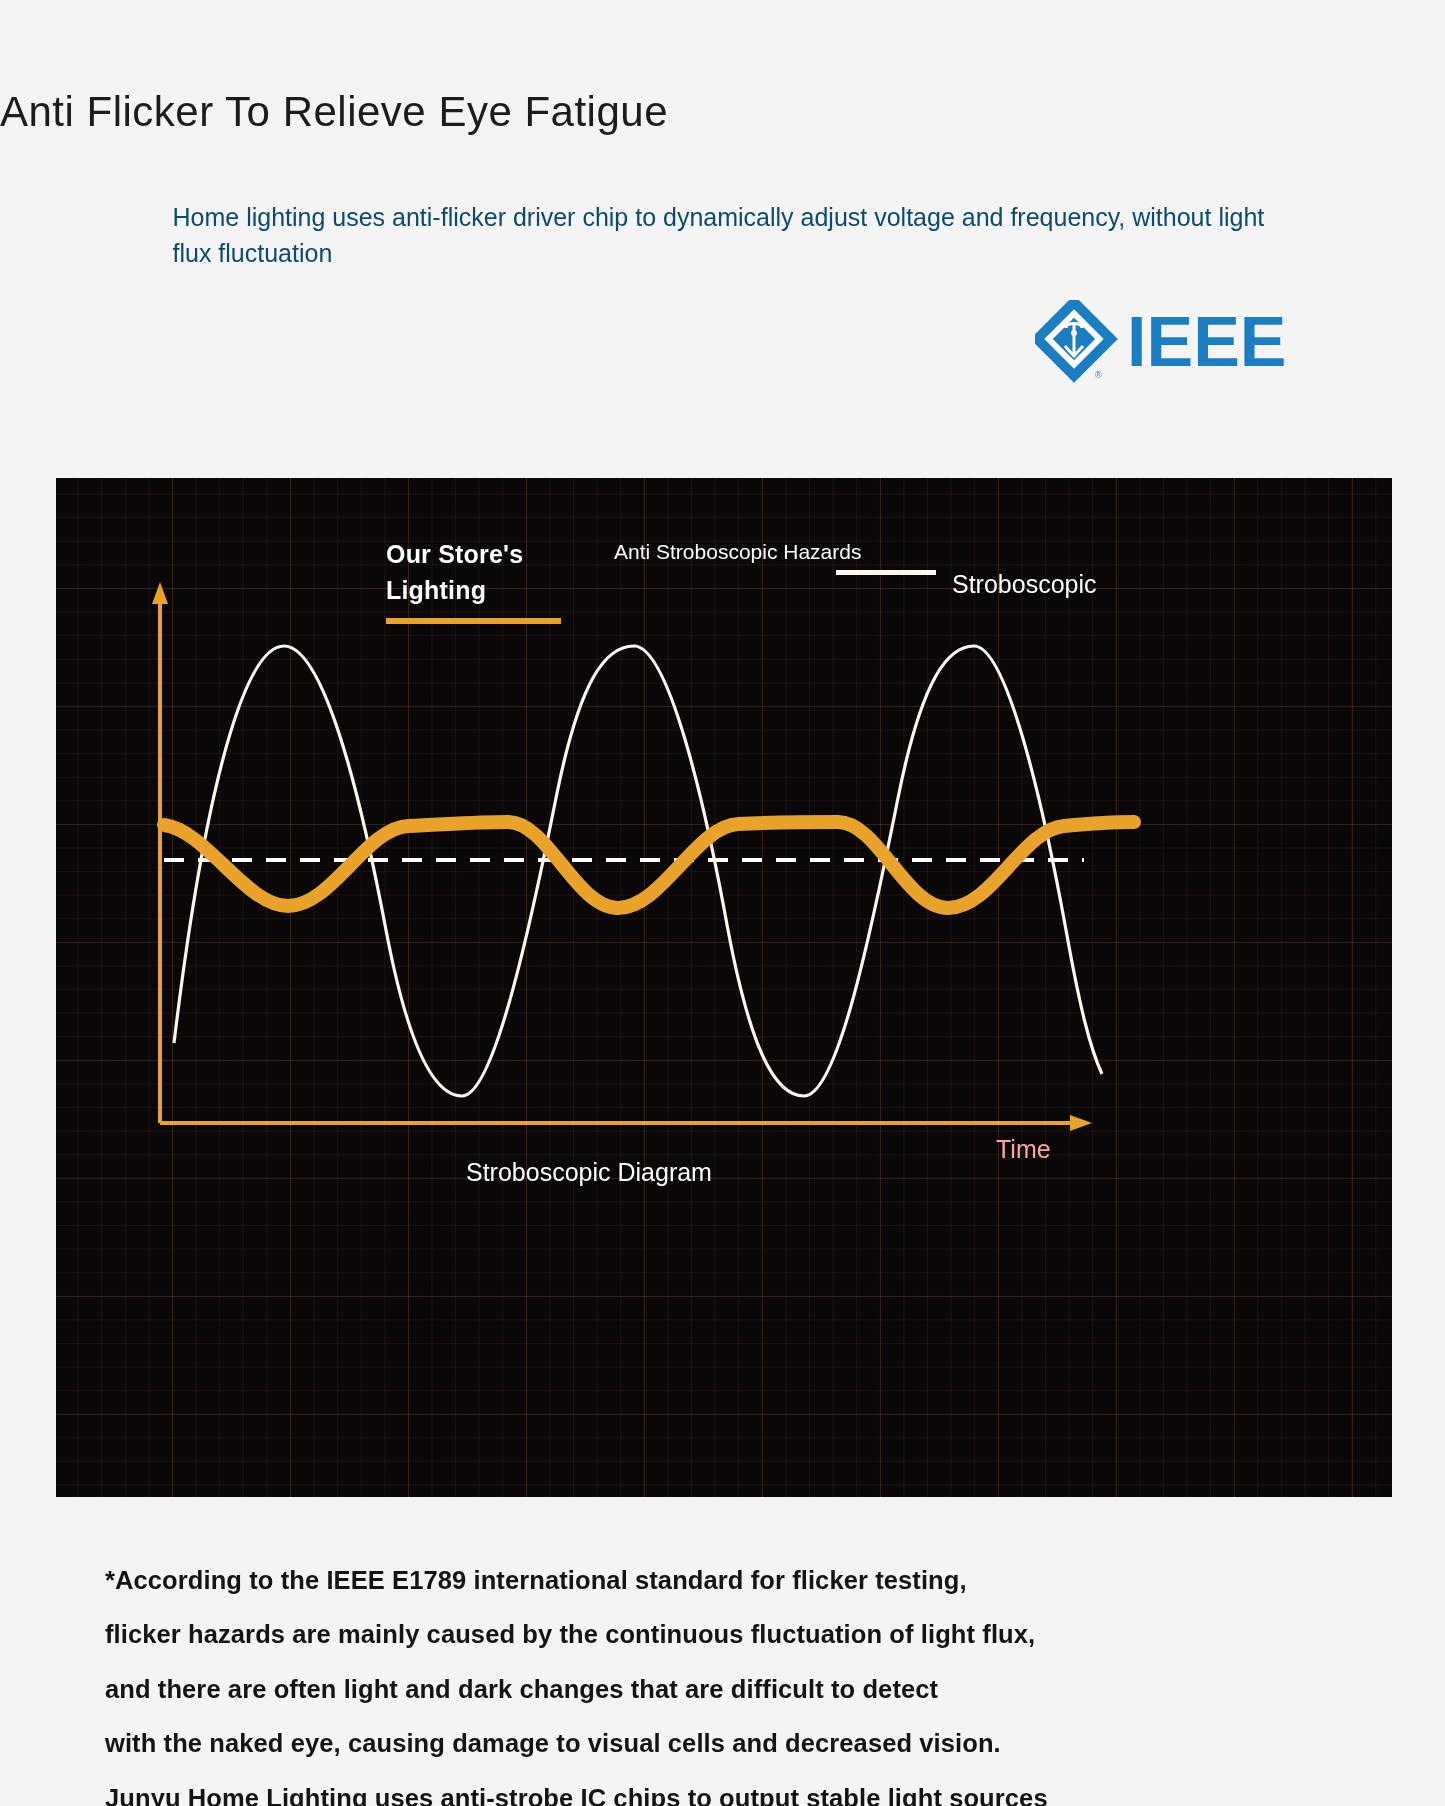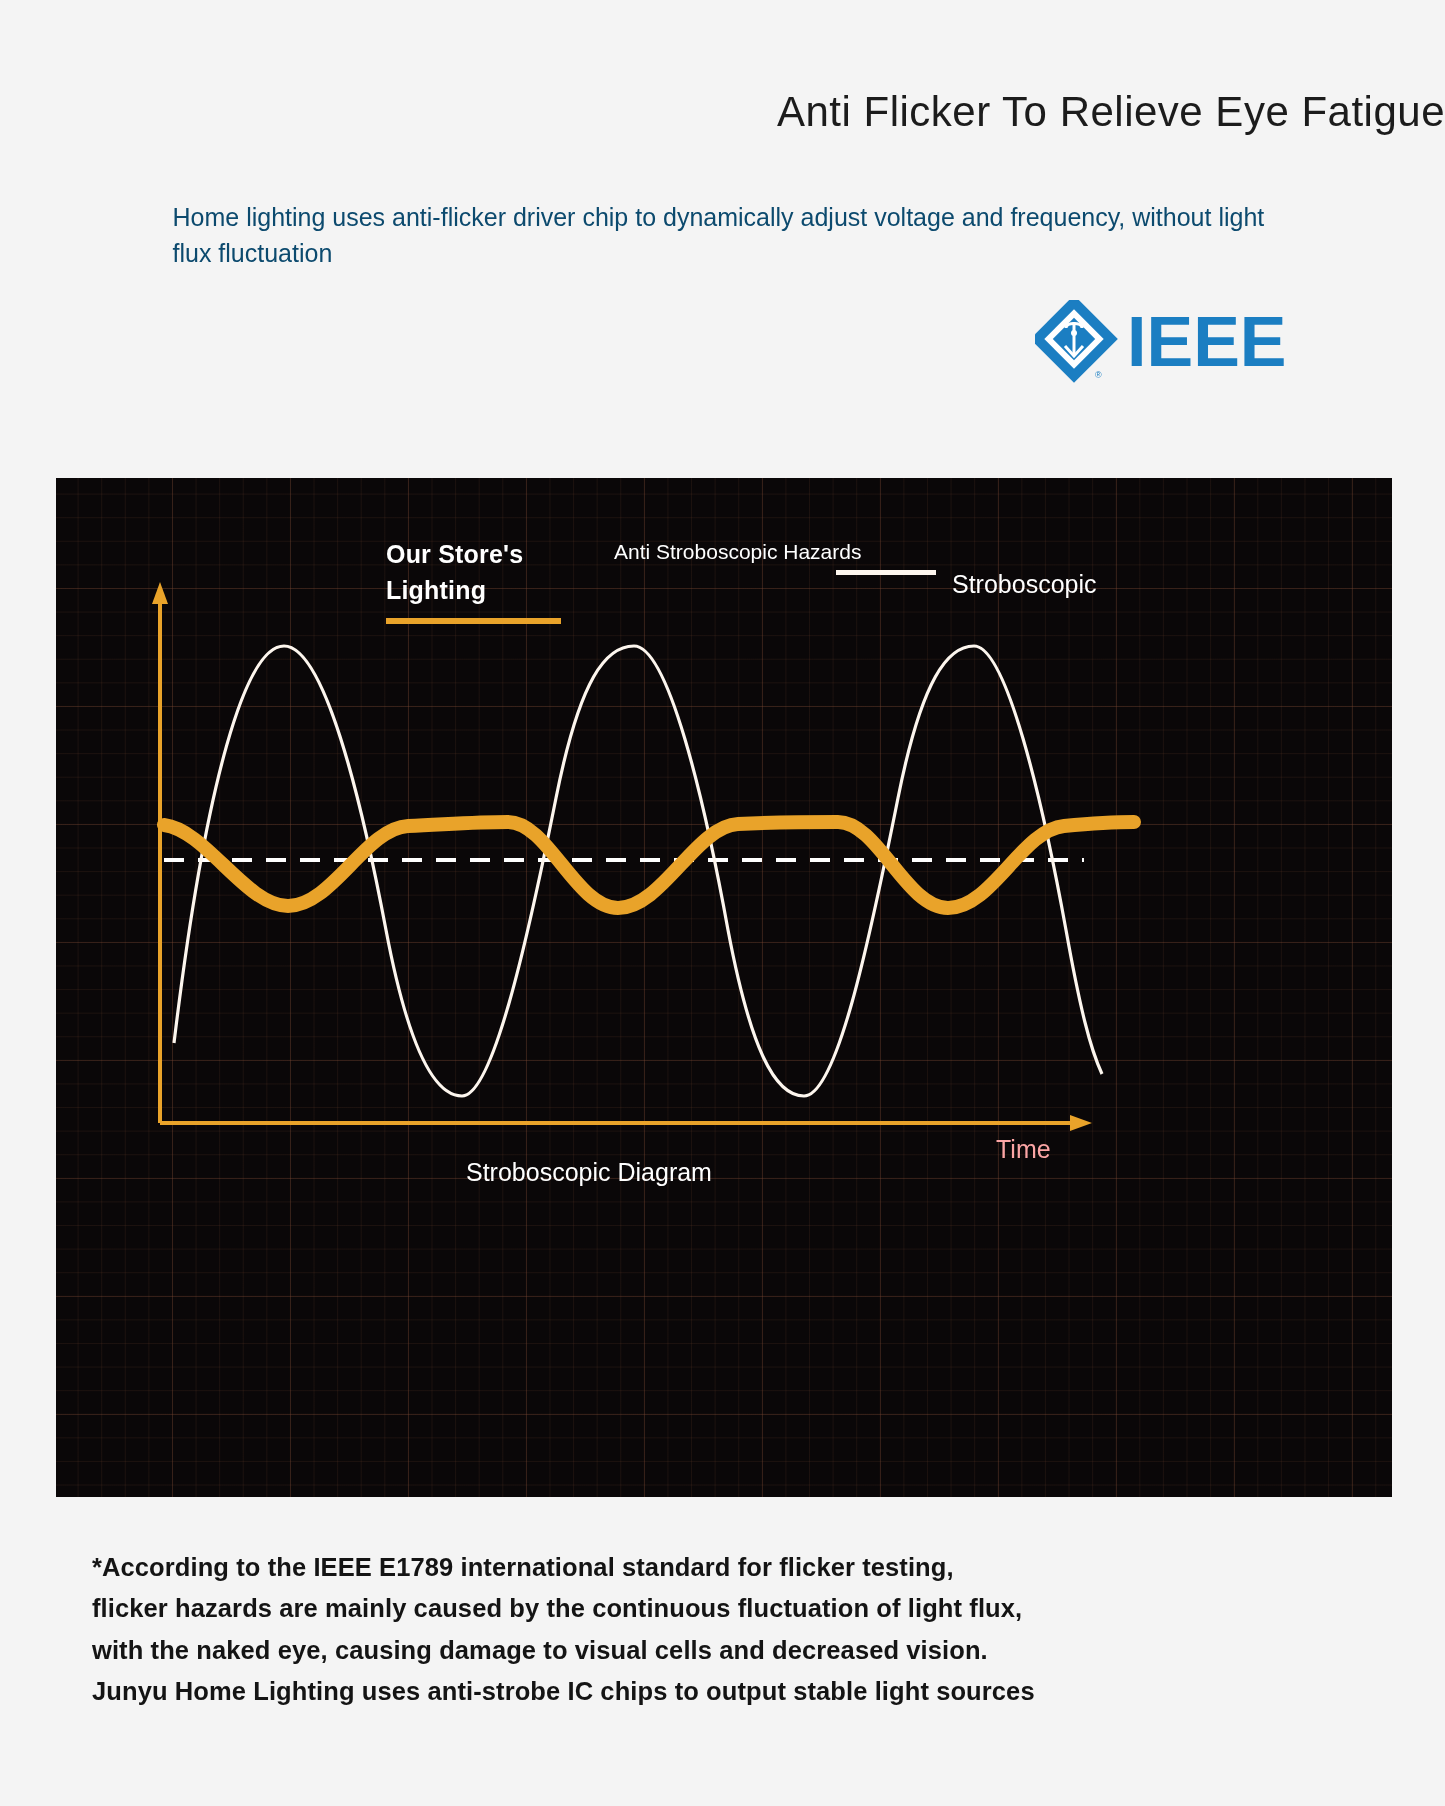--- a/index.html
+++ b/index.html
@@ -19,21 +19,21 @@
     width: 1445px;
     height: 1806px;
   }
 
   
   .title {
     position: absolute;
     top: 88px;
     left: 0;
     width: 100%;
-    text-align: right;
+    text-align: left;
     font-size: 42px;
     font-weight: 400;
     letter-spacing: 0.5px;
     color: #1c1c1c;
   }
   .subtitle {
     position: absolute;
     top: 200px;
     left: 50%;
     transform: translateX(-50%);
@@ -164,21 +164,21 @@
     position: absolute;
     left: 88px;
     top: 1545px;
     width: 1280px;
     font-size: 25.5px;
     line-height: 1.47;
     font-weight: 700;
     color: #141414;
     letter-spacing: 0.1px;
   }
-  .footnote p { margin: 4px; }
+  .footnote p { margin: 17px; }
 </style>
 </head>
 <body>
 
 <div class="page">
 
   <div class="title">Anti Flicker To Relieve Eye Fatigue</div>
   <div class="subtitle">Home lighting uses anti-flicker driver chip to dynamically adjust voltage and frequency, without light flux fluctuation</div>
 
   <div class="ieee-logo">
@@ -246,17 +246,18 @@
                C1040 345, 1060 344, 1078 344"></path>
     </svg>
 
     <div class="axis-caption">Stroboscopic Diagram</div>
     <div class="time-label">Time</div>
   </div>
 
   <div class="footnote">
     <p>*According to the IEEE E1789 international standard for flicker testing,</p>
     <p>flicker hazards are mainly caused by the continuous fluctuation of light flux,</p>
+    <p>and there are often light and dark changes that are difficult to detect</p>
     <p>with the naked eye, causing damage to visual cells and decreased vision.</p>
     <p>Junyu Home Lighting uses anti-strobe IC chips to output stable light sources</p>
   </div>
 
 </div>
 
 </body></html>

